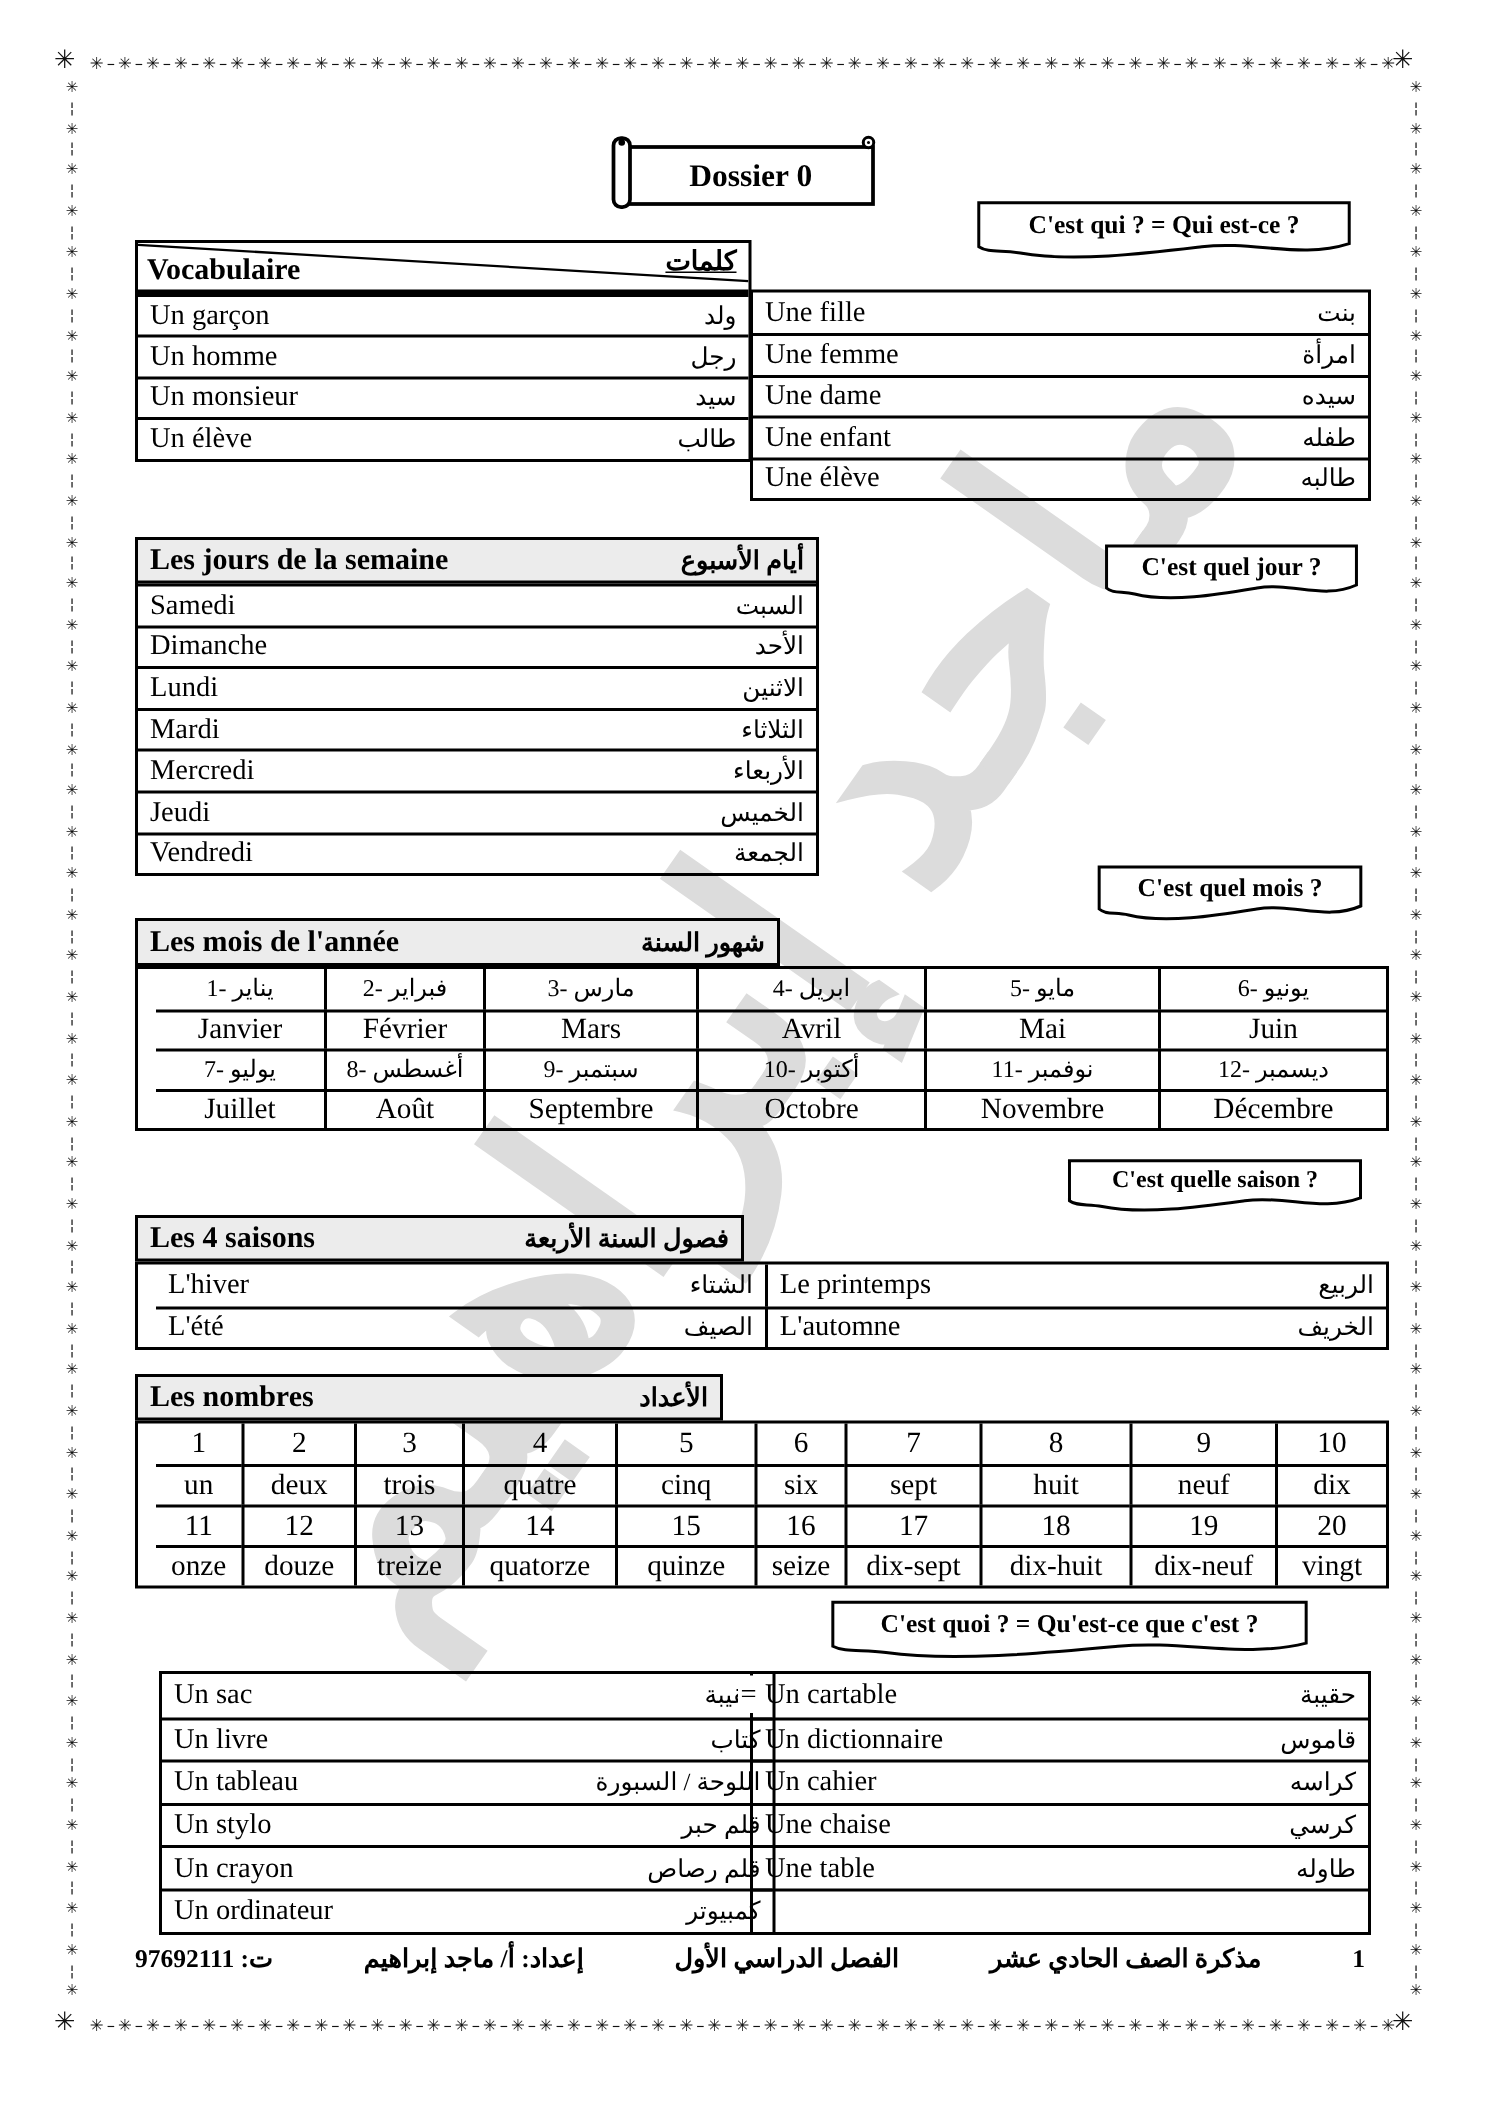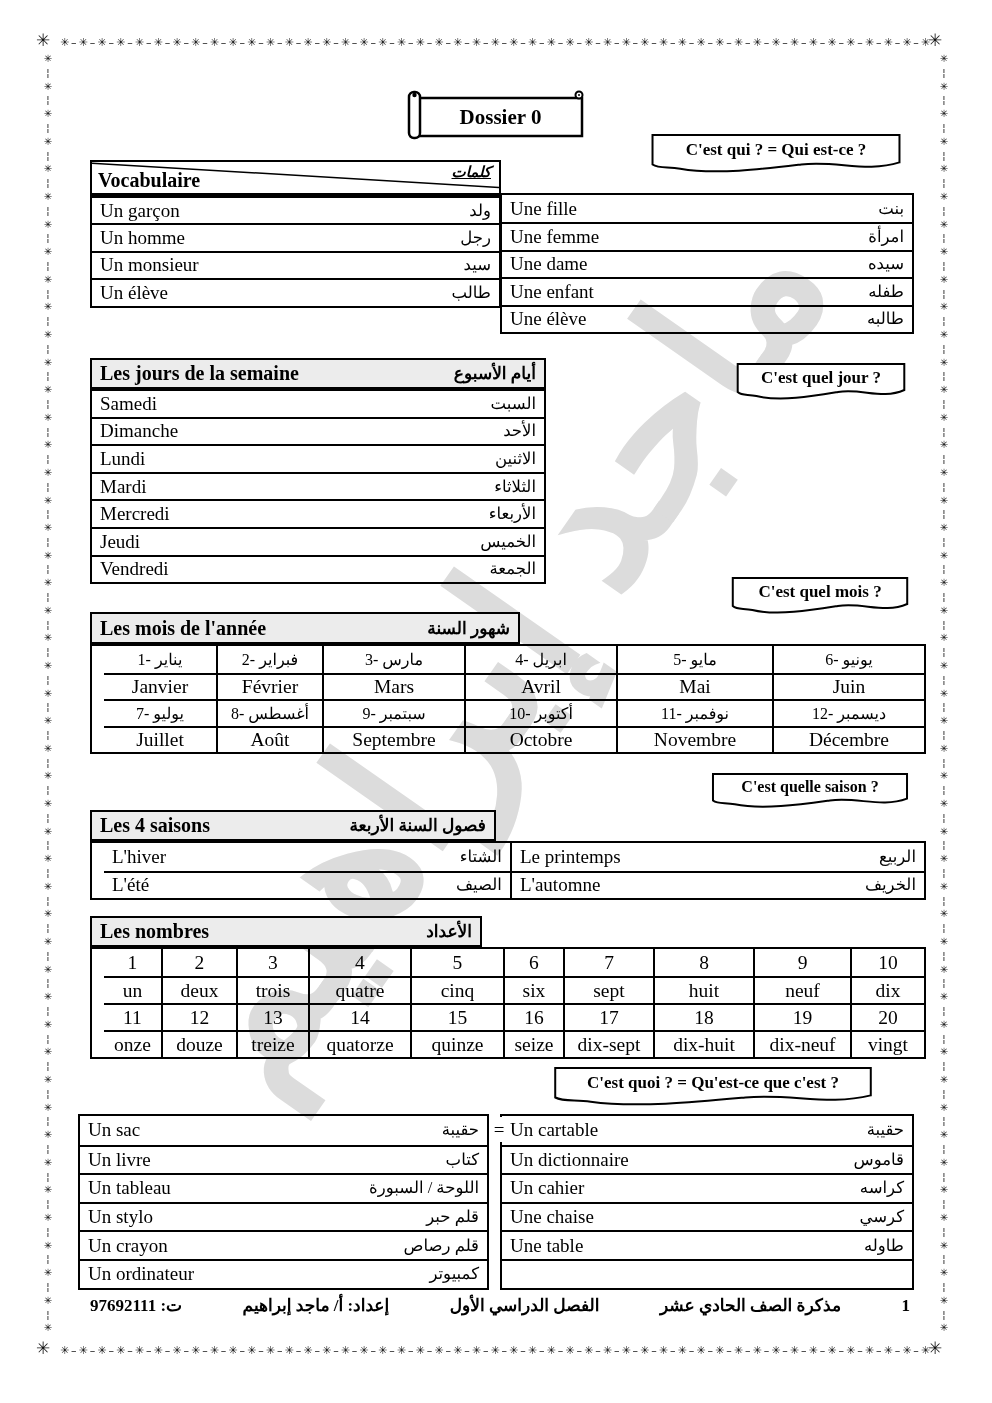--- a/index.html
+++ b/index.html
@@ -30,22 +30,22 @@
   .vtable{position:absolute;border:2px solid #000;z-index:2;background:transparent;}
   .vrow{display:flex;justify-content:space-between;align-items:center;
         border-top:2px solid #000;padding:0 8px;height:var(--rh,27.4px);box-sizing:border-box;}
   .vrow.first{border-top:none;}
   .vrow .fr{font-size:19px;}
   .vrow .ar{font-size:16.5px;}
   
   .vhead{position:relative;height:31px;border-bottom:3px solid #000;box-sizing:content-box;}
   .vhead svg{position:absolute;inset:0;width:100%;height:100%;}
   .vhead .fr{position:absolute;left:6px;bottom:1px;font-weight:bold;font-size:20px;}
-  .vhead .ar{position:absolute;right:8px;top:1px;font-weight:bold;font-size:15px;
-             text-decoration:underline;font-style:italic;}
+  .vhead .ar{position:absolute;right:8px;top:1px;font-weight:bold;font-size:18px;
+             text-decoration:underline;}
   
   .sec-head{display:flex;justify-content:space-between;align-items:center;background:#ececec;
             padding:0 8px;font-weight:bold;box-sizing:border-box;}
   .sec-head .fr{font-size:20px;}
   .sec-head .ar{font-size:17px;}
   .sec-head.attached{height:29px;border-bottom:2.5px solid #000;}
   .sec-head.floating{position:absolute;border:2px solid #000;z-index:2;}
   
   .grid{position:absolute;display:grid;border:2px solid #000;z-index:2;background:transparent;padding-left:12px;}
   .gcell{display:flex;align-items:center;justify-content:center;box-sizing:border-box;
@@ -482,21 +482,21 @@
       <div class="gcell fr">treize</div>
       <div class="gcell fr">quatorze</div>
       <div class="gcell fr">quinze</div>
       <div class="gcell fr">seize</div>
       <div class="gcell fr">dix-sept</div>
       <div class="gcell fr">dix-huit</div>
       <div class="gcell fr">dix-neuf</div>
       <div class="gcell fr">vingt</div>
     </div>
 
-  <div class="vtable" id="vocab2-left" style="left:78px;top:1114px;width:407px;--rh:28.6px;">
+  <div class="vtable" id="vocab2-left" style="left:106px;top:1114px;width:407px;--rh:28.6px;">
       <div class="vrow first">
         <span class="fr">Un sac</span>
         <span class="ar">حقيبة</span>
       </div>
       <div class="vrow">
         <span class="fr">Un livre</span>
         <span class="ar">كتاب</span>
       </div>
       <div class="vrow">
         <span class="fr">Un tableau</span>

